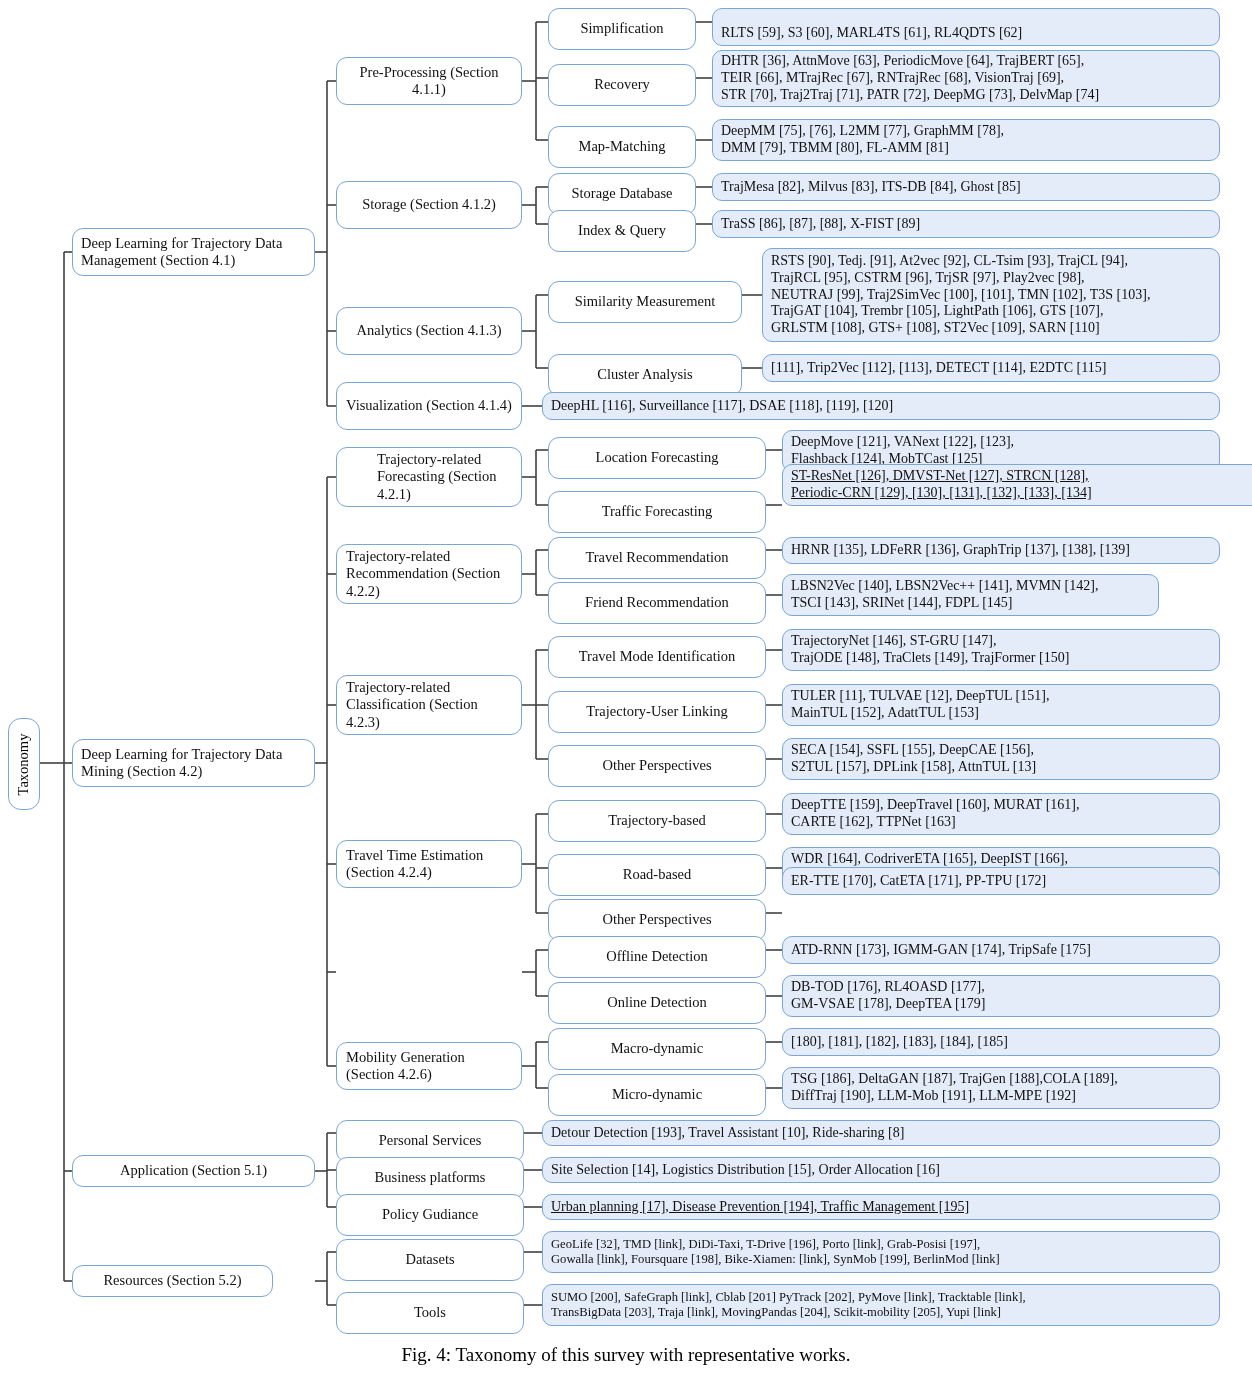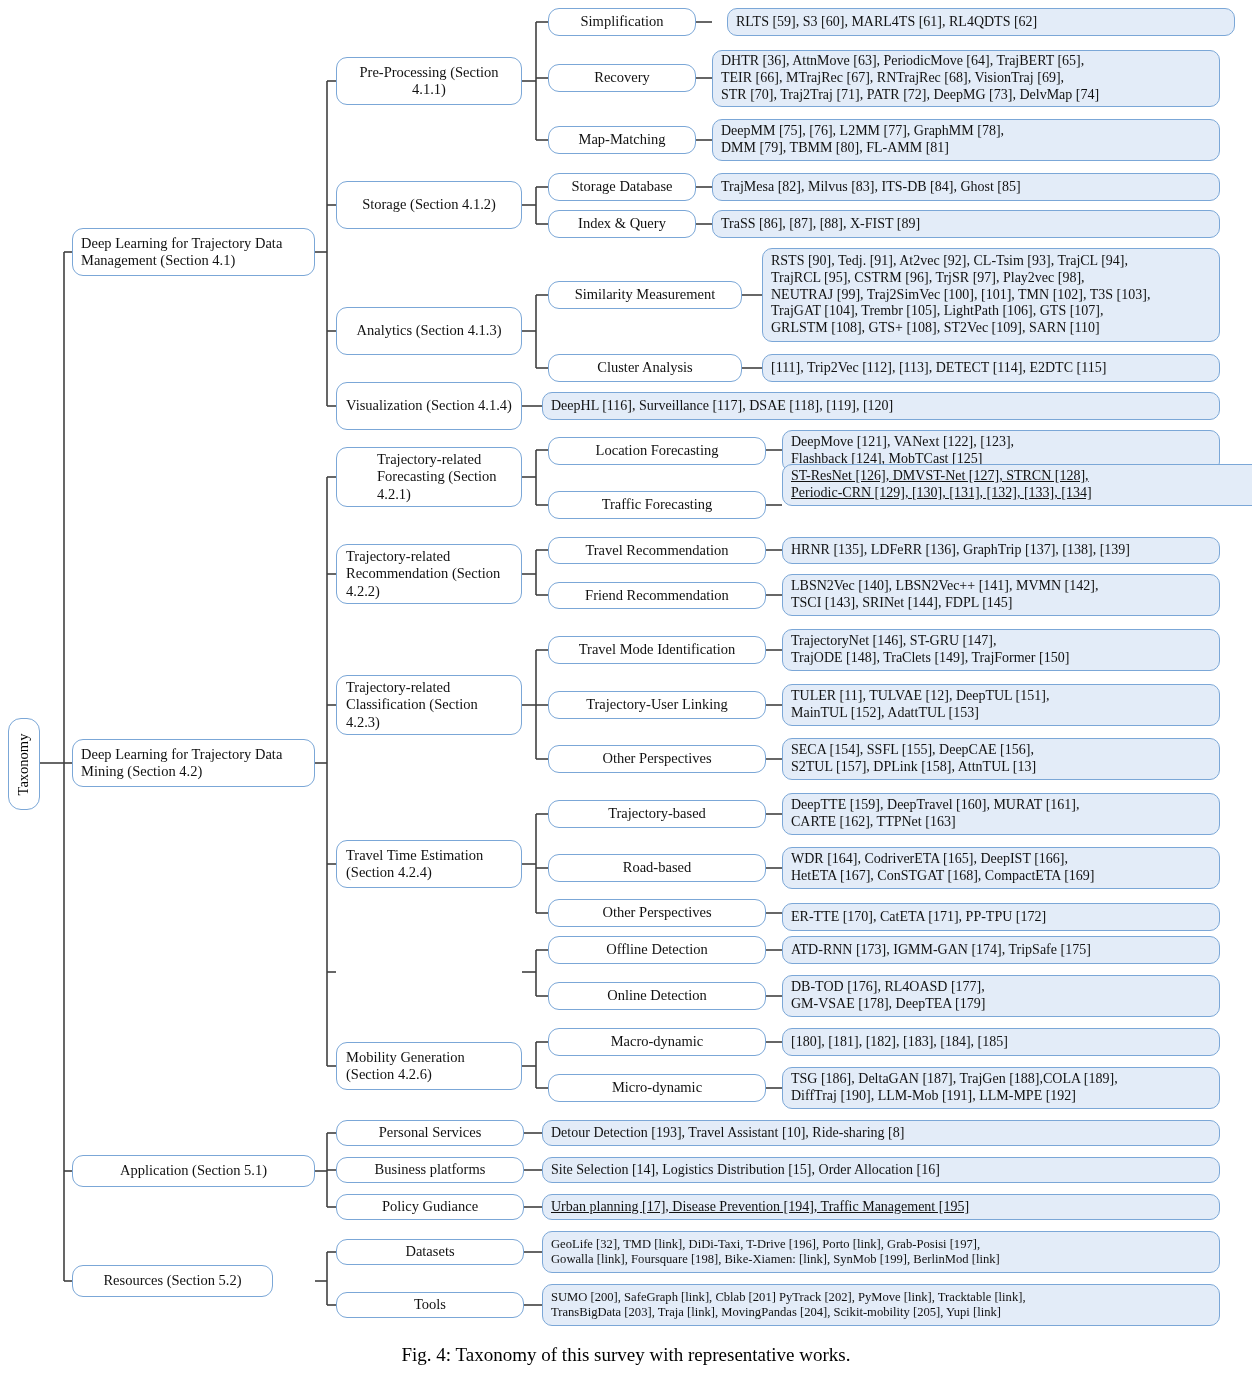--- a/index.html
+++ b/index.html
@@ -26,21 +26,21 @@
   }
   .lvl2{
     font-size:14.5px;
     padding:3px 9px;
     justify-content:flex-start;
     text-align:left;
   }
   .lvl2.ctr{justify-content:center;text-align:center;}
   .lvl3{
     font-size:14.5px;
-    padding:6px 8px;
+    padding:20px 8px;
     justify-content:center;
     text-align:center;
   }
   .leaf{
     background:#e3ecf8;
     font-size:14px;
     padding:3px 8px;
     justify-content:flex-start;
     text-align:left;
     border-radius:10px;
@@ -236,21 +236,21 @@
   <div class="node lvl3" style="left:548px;top:210px;width:148px;height:28px;">
     <span class="txt">Index &amp; Query</span>
   </div>
   <div class="node lvl3" style="left:548px;top:281px;width:194px;height:28px;">
     <span class="txt">Similarity Measurement</span>
   </div>
   <div class="node lvl3" style="left:548px;top:354px;width:194px;height:28px;">
     <span class="txt">Cluster Analysis</span>
   </div>
 
-  <div class="node leaf" style="left:727px;top:8px;width:508px;height:28px;">
+  <div class="node leaf" style="left:712px;top:8px;width:508px;height:38px;align-items:flex-end;">
     <span class="txt" style="white-space:pre-line;">RLTS [59], S3 [60], MARL4TS [61], RL4QDTS [62]</span>
   </div>
   <div class="node leaf" style="left:712px;top:50px;width:508px;height:57px;">
     <span class="txt" style="white-space:pre-line;">DHTR [36], AttnMove [63], PeriodicMove [64], TrajBERT [65],
 TEIR [66], MTrajRec [67], RNTrajRec [68], VisionTraj [69],
 STR [70], Traj2Traj [71], PATR [72], DeepMG [73], DelvMap [74]</span>
   </div>
   <div class="node leaf" style="left:712px;top:119px;width:508px;height:42px;">
     <span class="txt" style="white-space:pre-line;">DeepMM [75], [76], L2MM [77], GraphMM [78],
 DMM [79], TBMM [80], FL-AMM [81]</span>
@@ -338,21 +338,21 @@
     <span class="txt" style="white-space:pre-line;">DeepMove [121], VANext [122], [123],
 Flashback [124], MobTCast [125]</span>
   </div>
   <div class="node leaf" style="left:782px;top:464px;width:510px;height:42px;text-decoration:underline;">
     <span class="txt" style="white-space:pre-line;">ST-ResNet [126], DMVST-Net [127], STRCN [128],
 Periodic-CRN [129], [130], [131], [132], [133], [134]</span>
   </div>
   <div class="node leaf" style="left:782px;top:537px;width:438px;height:27px;">
     <span class="txt" style="white-space:pre-line;">HRNR [135], LDFeRR [136], GraphTrip [137], [138], [139]</span>
   </div>
-  <div class="node leaf" style="left:782px;top:574px;width:438px;height:42px;">
+  <div class="node leaf" style="left:782px;top:574px;width:377px;height:42px;">
     <span class="txt" style="white-space:pre-line;">LBSN2Vec [140], LBSN2Vec++ [141], MVMN [142],
 TSCI [143], SRINet [144], FDPL [145]</span>
   </div>
   <div class="node leaf" style="left:782px;top:629px;width:438px;height:42px;">
     <span class="txt" style="white-space:pre-line;">TrajectoryNet [146], ST-GRU [147],
 TrajODE [148], TraClets [149], TrajFormer [150]</span>
   </div>
   <div class="node leaf" style="left:782px;top:684px;width:438px;height:42px;">
     <span class="txt" style="white-space:pre-line;">TULER [11], TULVAE [12], DeepTUL [151],
 MainTUL [152], AdattTUL [153]</span>
@@ -362,21 +362,21 @@
 S2TUL [157], DPLink [158], AttnTUL [13]</span>
   </div>
   <div class="node leaf" style="left:782px;top:793px;width:438px;height:42px;">
     <span class="txt" style="white-space:pre-line;">DeepTTE [159], DeepTravel [160], MURAT [161],
 CARTE [162], TTPNet [163]</span>
   </div>
   <div class="node leaf" style="left:782px;top:847px;width:438px;height:42px;">
     <span class="txt" style="white-space:pre-line;">WDR [164], CodriverETA [165], DeepIST [166],
 HetETA [167], ConSTGAT [168], CompactETA [169]</span>
   </div>
-  <div class="node leaf" style="left:782px;top:903px;width:438px;height:28px;">
+  <div class="node leaf" style="left:782px;top:867px;width:438px;height:28px;">
     <span class="txt" style="white-space:pre-line;">ER-TTE [170], CatETA [171], PP-TPU [172]</span>
   </div>
   <div class="node leaf" style="left:782px;top:936px;width:438px;height:28px;">
     <span class="txt" style="white-space:pre-line;">ATD-RNN [173], IGMM-GAN [174], TripSafe [175]</span>
   </div>
   <div class="node leaf" style="left:782px;top:975px;width:438px;height:42px;">
     <span class="txt" style="white-space:pre-line;">DB-TOD [176], RL4OASD [177],
 GM-VSAE [178], DeepTEA [179]</span>
   </div>
   <div class="node leaf" style="left:782px;top:1028px;width:438px;height:28px;">

